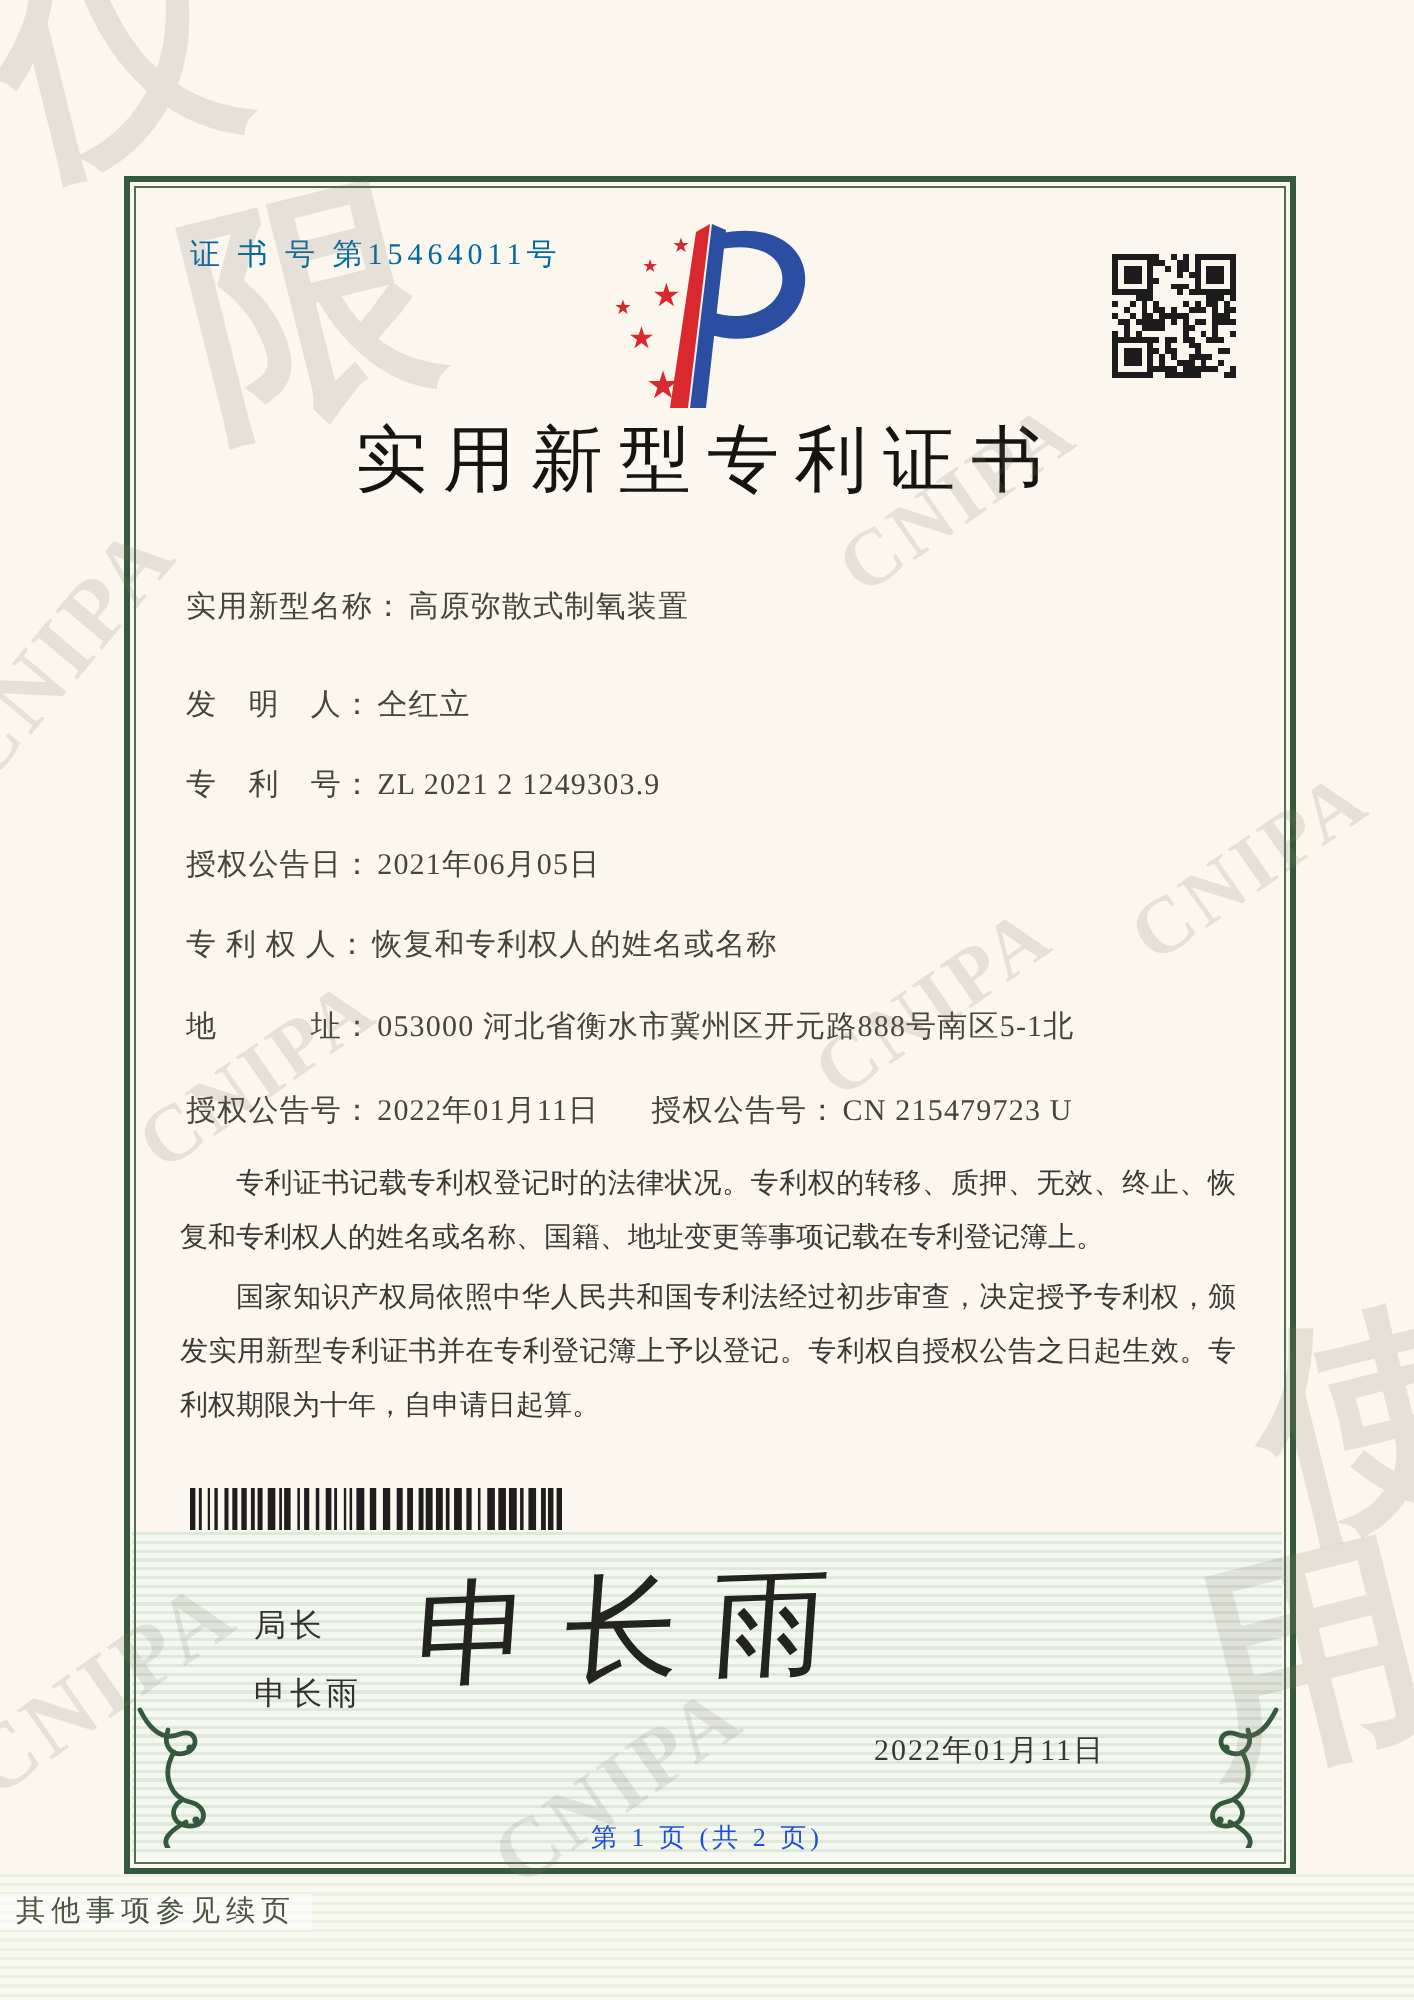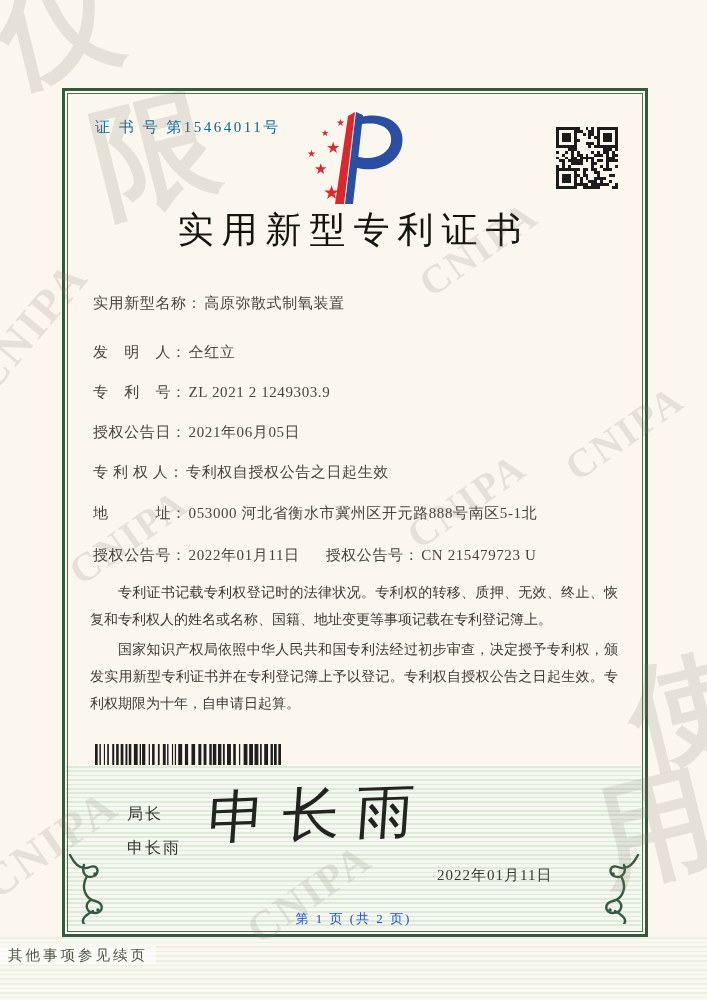--- a/index.html
+++ b/index.html
@@ -376,21 +376,21 @@
   <div class="fr" style="top:343px">
     <span class="f-label">发　明　人：</span><span class="f-value">仝红立</span>
   </div>
   <div class="fr" style="top:383px">
     <span class="f-label">专　利　号：</span><span class="f-value">ZL 2021 2 1249303.9</span>
   </div>
   <div class="fr" style="top:423px">
     <span class="f-label">授权公告日：</span><span class="f-value">2021年06月05日</span>
   </div>
   <div class="fr" style="top:463px">
-    <span class="f-label">专 利 权 人：</span><span class="f-value">专利权自授权公告之日起生效</span>
+    <span class="f-label">专 利 权 人：</span><span class="f-value">恢复和专利权人的姓名或名称</span>
   </div>
   <div class="fr" style="top:504px">
     <span class="f-label">地　　　址：</span><span class="f-value">053000 河北省衡水市冀州区开元路888号南区5-1北</span>
   </div>
   <div class="fr" style="top:546px">
     <span class="f-label">授权公告号：</span><span class="f-value">2022年01月11日</span><span class="f-label grant-pair2">授权公告号：</span><span class="f-value">CN 215479723 U</span>
   </div>
 
   <div class="body-text">
     <p>专利证书记载专利权登记时的法律状况。专利权的转移、质押、无效、终止、恢复和专利权人的姓名或名称、国籍、地址变更等事项记载在专利登记簿上。</p>

